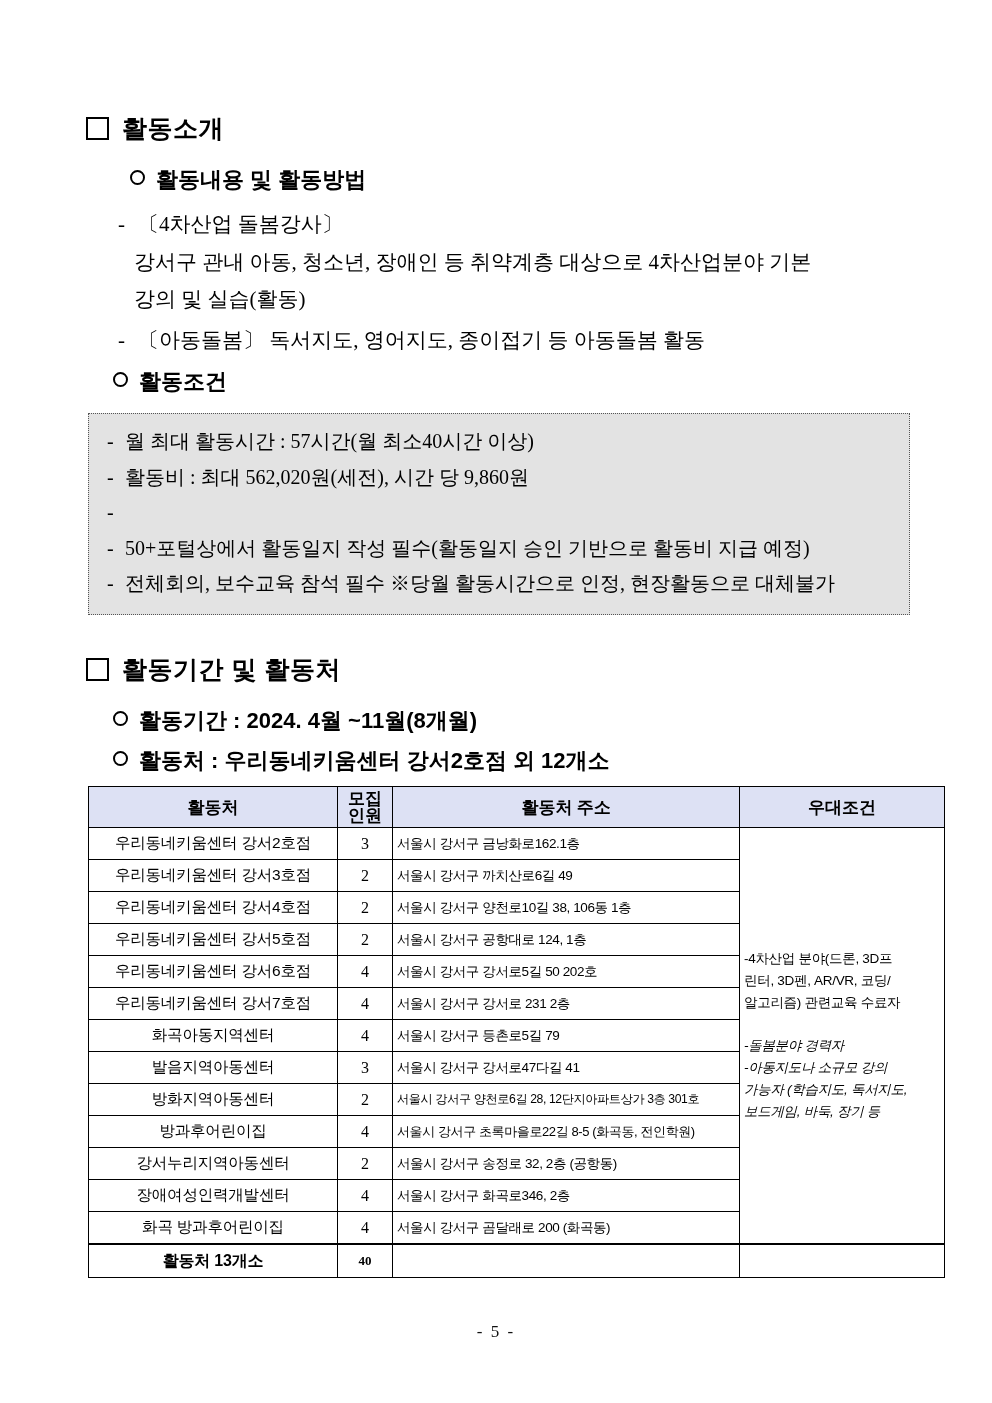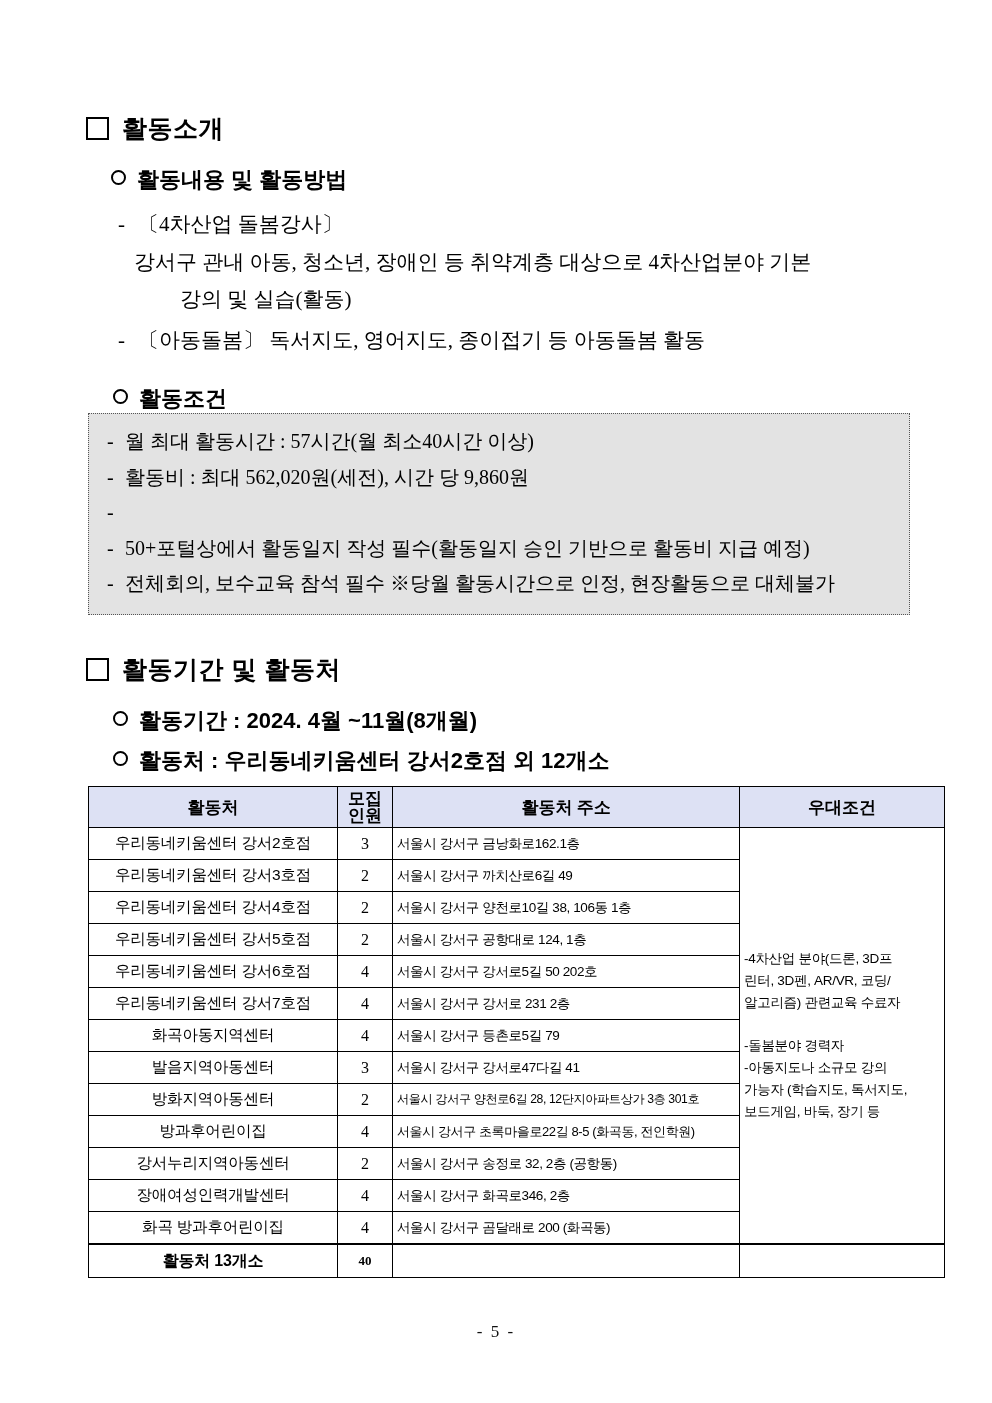--- a/index.html
+++ b/index.html
@@ -158,21 +158,21 @@
     letter-spacing: -0.3px;
   }
   tr.total-row td {
     border-top: 2px solid #000;
     font-weight: bold;
     height: 32px;
   }
   tr.total-row td.c-name { font-size: 16px; }
   tr.total-row td.c-count { font-size: 13px; }
 
-  .pref-block + .pref-block { margin-top: 21px; }
+  .pref-block + .pref-block { margin-top: 21px; font-style: italic; }
   .pref-line { display: block; }
 
   
   .page-footer {
     position: absolute;
     left: 0;
     right: 0;
     text-align: center;
     font-size: 17px;
     letter-spacing: 2px;
@@ -185,38 +185,38 @@
 </head>
 <body>
 
 <div class="page">
 
   <div class="sec-heading abs" style="left:86px; top:112px;">
     <span class="box-mark"></span>
     <span>활동소개</span>
   </div>
 
-  <div class="lvl2 abs" style="left:111px; top:165px;">
+  <div class="lvl2 abs" style="left:130px; top:165px;">
     <span class="circle-mark"></span>
     <span>활동내용 및 활동방법</span>
   </div>
 
   <div class="lvl3 abs" style="left:118px; top:206px; width:800px;">
     <span class="dash-mark">-</span>
     <span class="body">〔4차산업 돌봄강사〕</span>
   </div>
   <div class="lvl3-cont abs" style="left:134px; top:244px; width:790px;">강서구 관내 아동, 청소년, 장애인 등 취약계층 대상으로 4차산업분야 기본</div>
-  <div class="lvl3-cont abs" style="left:134px; top:281px; width:790px;margin-left:46px;">강의 및 실습(활동)</div>
+  <div class="lvl3-cont abs" style="left:134px; top:281px; width:790px;">강의 및 실습(활동)</div>
 
   <div class="lvl3 abs" style="left:118px; top:322px; width:800px;">
     <span class="dash-mark">-</span>
     <span class="body">〔아동돌봄〕 독서지도, 영어지도, 종이접기 등 아동돌봄 활동</span>
   </div>
 
-  <div class="lvl2 abs" style="left:113px; top:384px;justify-content:space-between;">
+  <div class="lvl2 abs" style="left:113px; top:367px;justify-content:space-between;">
     <span class="circle-mark"></span>
     <span>활동조건</span>
   </div>
 
   <div class="cond-box abs" style="left:88px; top:413px; width:822px;">
     <div class="cond-line">
       <span class="dash-mark">-</span>
       <span>월 최대 활동시간 : 57시간(월 최소40시간 이상)</span>
     </div>
     <div class="cond-line">

